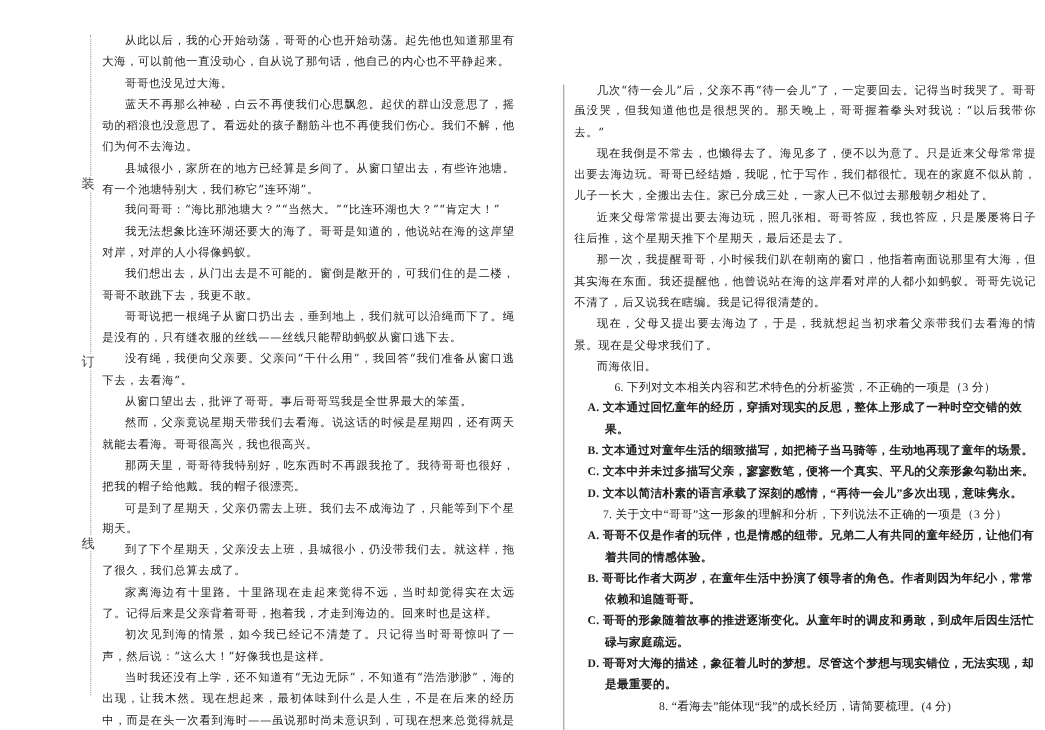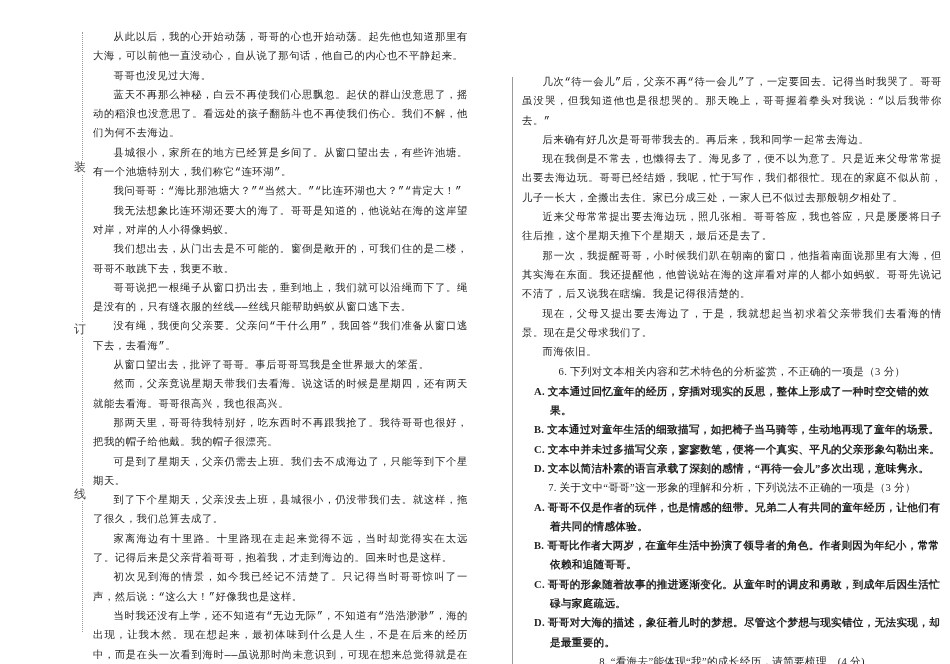--- a/index.html
+++ b/index.html
@@ -17,21 +17,21 @@
   .binding-label {
     position: absolute; left: 74px; font-size: 12px; color: #444; background: #fff; line-height: 14px;
   }
   .right-rule {
     position: absolute; left: 32px; top: 32px; height: 590px; width: 0;
     border-left: 1px solid #999;
   }
   .text-col { position: absolute; font-size: 10.3px; line-height: 19.3px; letter-spacing: 0.6px; }
   #left-page .text-col { left: 93px; top: 28px; width: 375px; }
   #right-page .text-col { left: 42px; top: 28px; width: 420px; }
-  .para { text-indent: 2em; margin: 0; text-align: justify; font-family: Liberation Mono, monospace; }
+  .para { text-indent: 2em; margin: 0; text-align: justify; }
   .q-block { font-family: "Liberation Serif", "DejaVu Serif", serif; font-size: 10.6px; letter-spacing: 0.3px; }
   .q-title { margin: 0; padding-left: 0; text-align: center; }
   .q-opt { margin: 0; padding-left: 28px; text-indent: -16px; font-weight: bold; }
   .footer {
     position: absolute; top: 641px; font-family: "Liberation Serif", "DejaVu Serif", serif;
     font-size: 11.5px; color: #222; white-space: pre;
   }
   #left-page .footer { left: 204px; margin-top: 32px; }
   #right-page .footer { left: 141px; }
 </style>
@@ -66,21 +66,20 @@
   </div>
 
   <div class="footer">高三语文试卷（一）    第 5 页    （共 10 页）</div>
 </div>
 
 <div class="page" id="right-page">
   <div class="right-rule"></div>
 
   <div class="text-col">
     <p class="para">几次“待一会儿”后，父亲不再“待一会儿”了，一定要回去。记得当时我哭了。哥哥虽没哭，但我知道他也是很想哭的。那天晚上，哥哥握着拳头对我说：“以后我带你去。”</p>
-    <p class="para">后来确有好几次是哥哥带我去的。再后来，我和同学一起常去海边。</p>
     <p class="para">现在我倒是不常去，也懒得去了。海见多了，便不以为意了。只是近来父母常常提出要去海边玩。哥哥已经结婚，我呢，忙于写作，我们都很忙。现在的家庭不似从前，儿子一长大，全搬出去住。家已分成三处，一家人已不似过去那般朝夕相处了。</p>
     <p class="para">近来父母常常提出要去海边玩，照几张相。哥哥答应，我也答应，只是屡屡将日子往后推，这个星期天推下个星期天，最后还是去了。</p>
     <p class="para">那一次，我提醒哥哥，小时候我们趴在朝南的窗口，他指着南面说那里有大海，但其实海在东面。我还提醒他，他曾说站在海的这岸看对岸的人都小如蚂蚁。哥哥先说记不清了，后又说我在瞎编。我是记得很清楚的。</p>
     <p class="para">现在，父母又提出要去海边了，于是，我就想起当初求着父亲带我们去看海的情景。现在是父母求我们了。</p>
     <p class="para">而海依旧。</p>
 
     <div class="q-block">
       <p class="q-title">6. 下列对文本相关内容和艺术特色的分析鉴赏，不正确的一项是（3 分）</p>
       <p class="q-opt">A. 文本通过回忆童年的经历，穿插对现实的反思，整体上形成了一种时空交错的效果。</p>
       <p class="q-opt">B. 文本通过对童年生活的细致描写，如把椅子当马骑等，生动地再现了童年的场景。</p>

